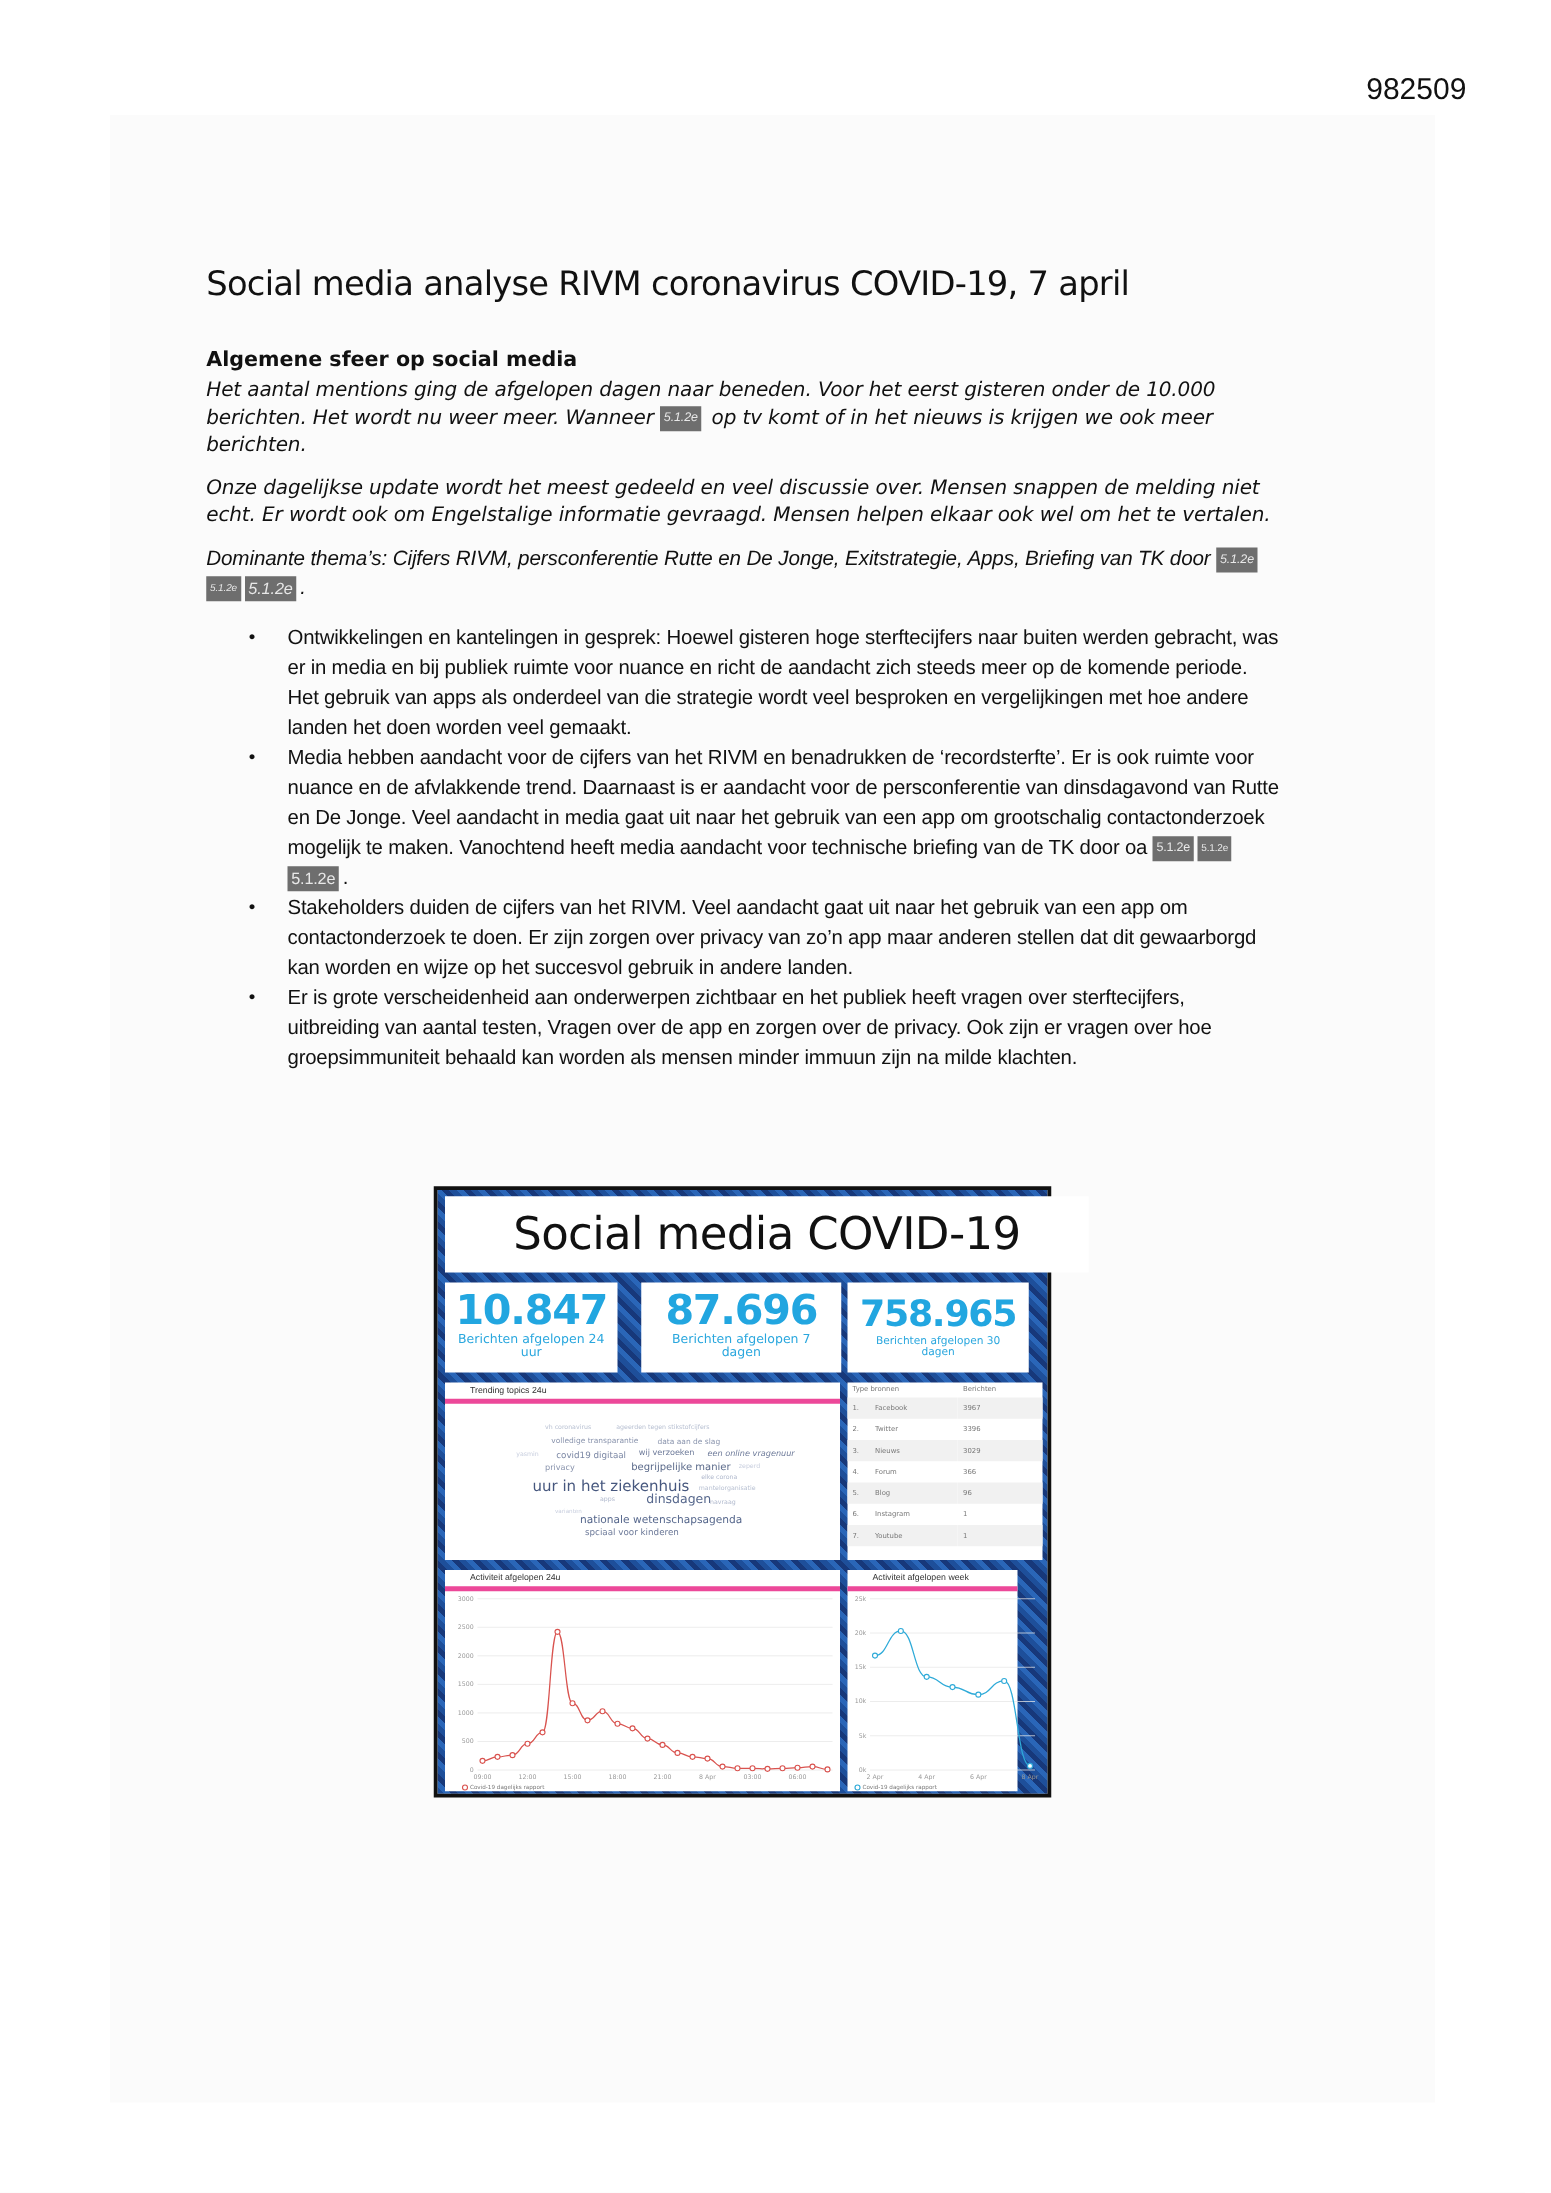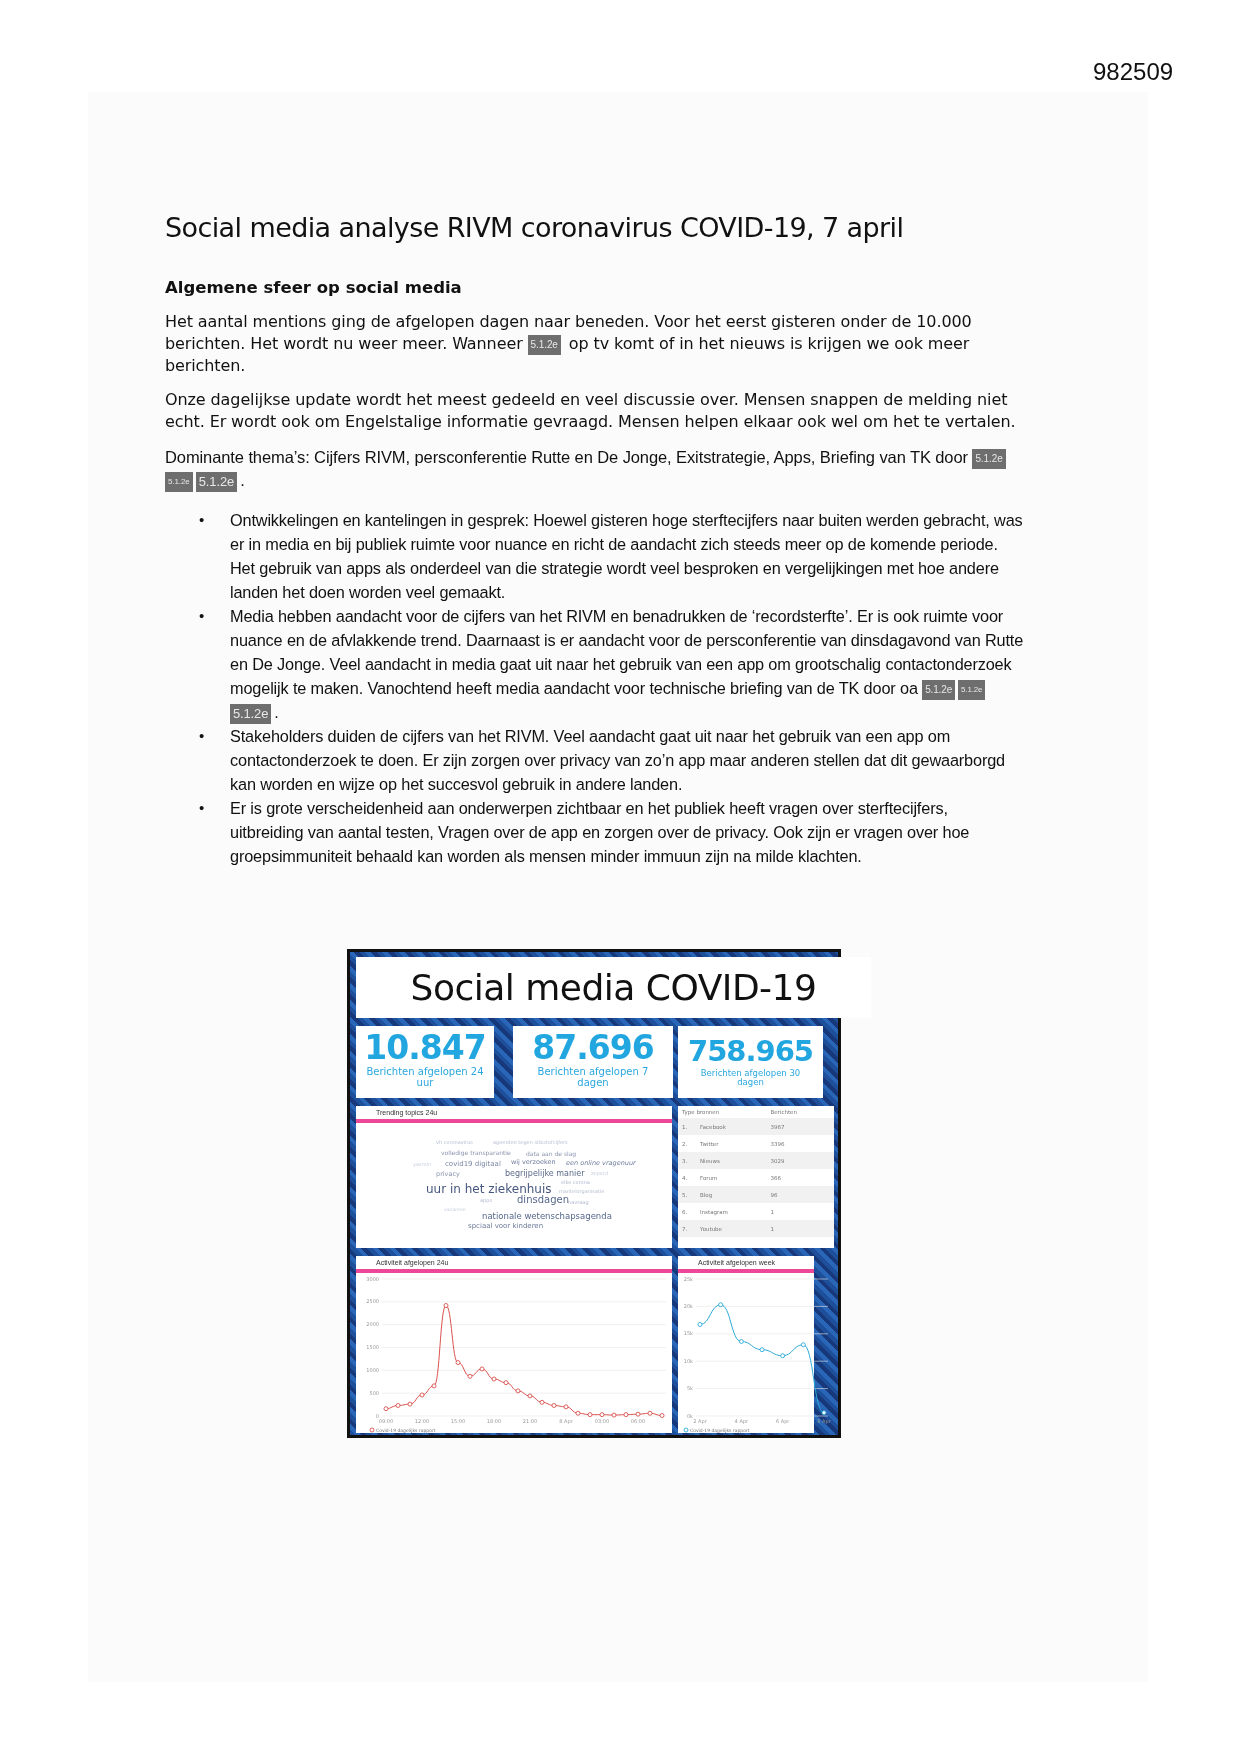--- a/index.html
+++ b/index.html
@@ -2,21 +2,21 @@
 <html><head>
 <meta charset="utf-8">
 <style>
   html, body { margin: 0; padding: 0; }
   body { width: 1241px; height: 1754px; background: #ffffff; position: relative; overflow: hidden; font-family: "DejaVu Sans", sans-serif; color: #111; }
   .docnum { position: absolute; left: 1093px; top: 58px; font-family: "Liberation Sans", sans-serif; font-size: 24px; color: #111; }
   .page-shade { position: absolute; left: 88px; top: 92px; width: 1060px; height: 1590px; background: #fbfbfb; }
   .content { position: absolute; left: 165px; top: 212px; width: 860px; }
   .title { font-family: "DejaVu Sans", sans-serif; font-size: 27px; letter-spacing: -0.6px; margin: 0; font-weight: normal; color: #111; }
   .h2 { font-family: "DejaVu Sans", sans-serif; font-weight: bold; font-size: 16.5px; margin: 35px 0 0 0; color: #111; }
-  .para { font-family: "DejaVu Sans", sans-serif; font-size: 16px; line-height: 22px; margin: 14px 0 0 0; color: #111; letter-spacing: -0.1px; }
+  .para { font-family: "DejaVu Sans", sans-serif; font-size: 16px; line-height: 22px; margin: 4px 0 0 0; color: #111; letter-spacing: -0.1px; font-style: italic; }
   .para2 { margin-top: 12px; }
   .themes { font-family: "Liberation Sans", sans-serif; font-size: 16.5px; line-height: 23px; margin-top: 13px; }
   .redact { display: inline-block; background: #6e6e6e; color: #e8e8e8; font-family: "Liberation Sans", sans-serif; padding: 0 3px; vertical-align: middle; line-height: 18px; margin-right: 3px; }
   .redact.s { font-size: 10px; height: 20px; line-height: 20px; }
   .redact.xs { font-size: 8px; height: 20px; line-height: 20px; }
   .redact.m { font-size: 13px; height: 20px; line-height: 20px; }
   ul.bullets { list-style: none; margin: 16px 0 0 0; padding: 0 0 0 34px; }
   ul.bullets li { position: relative; padding-left: 31px; font-family: "Liberation Sans", sans-serif; font-size: 16.3px; line-height: 24px; letter-spacing: -0.15px; }
   ul.bullets li::before { content: "•"; position: absolute; left: 0; top: 0; font-size: 15px; }
 
@@ -99,21 +99,21 @@
         <span class="word" style="left: 149px; top: 46px; font-size: 8px; color: rgb(91, 106, 138);">begrijpelijke manier</span>
         <span class="word" style="left: 235px; top: 47px; font-size: 5px; color: rgb(200, 206, 222);">zeperd</span>
         <span class="word" style="left: 80px; top: 47px; font-size: 6.5px; color: rgb(138, 148, 173);">privacy</span>
         <span class="word" style="left: 205px; top: 56px; font-size: 5px; color: rgb(176, 185, 205);">elke corona</span>
         <span class="word" style="left: 70px; top: 59px; font-size: 12px; color: rgb(70, 87, 126);">uur in het ziekenhuis</span>
         <span class="word" style="left: 203px; top: 65px; font-size: 5px; color: rgb(184, 192, 210);">mantelorganisatie</span>
         <span class="word" style="left: 124px; top: 74px; font-size: 5px; color: rgb(176, 185, 205);">apps</span>
         <span class="word" style="left: 161px; top: 71px; font-size: 10px; color: rgb(86, 103, 140);">dinsdagen</span>
         <span class="word" style="left: 212px; top: 76px; font-size: 5px; color: rgb(176, 185, 205);">navraag</span>
         <span class="word" style="left: 88px; top: 84px; font-size: 4.5px; color: rgb(200, 206, 222);">varianten</span>
-        <span class="word" style="left: 126px; top: 88px; font-size: 8.5px; color: rgb(86, 103, 140);">nationale wetenschapsagenda</span>
+        <span class="word" style="left: 108px; top: 88px; font-size: 8.5px; color: rgb(86, 103, 140);">nationale wetenschapsagenda</span>
         <span class="word" style="left: 112px; top: 99px; font-size: 7px; color: rgb(109, 122, 153);">spciaal voor kinderen</span>
       </div>
   </div>
 
   <div class="dpanel" style="left:328px;top:154px;width:156px;height:142px;">
     <table class="tbl">
       <thead>
         <tr>
           <th colspan="2">Type bronnen</th>
           <th>Berichten</th>

